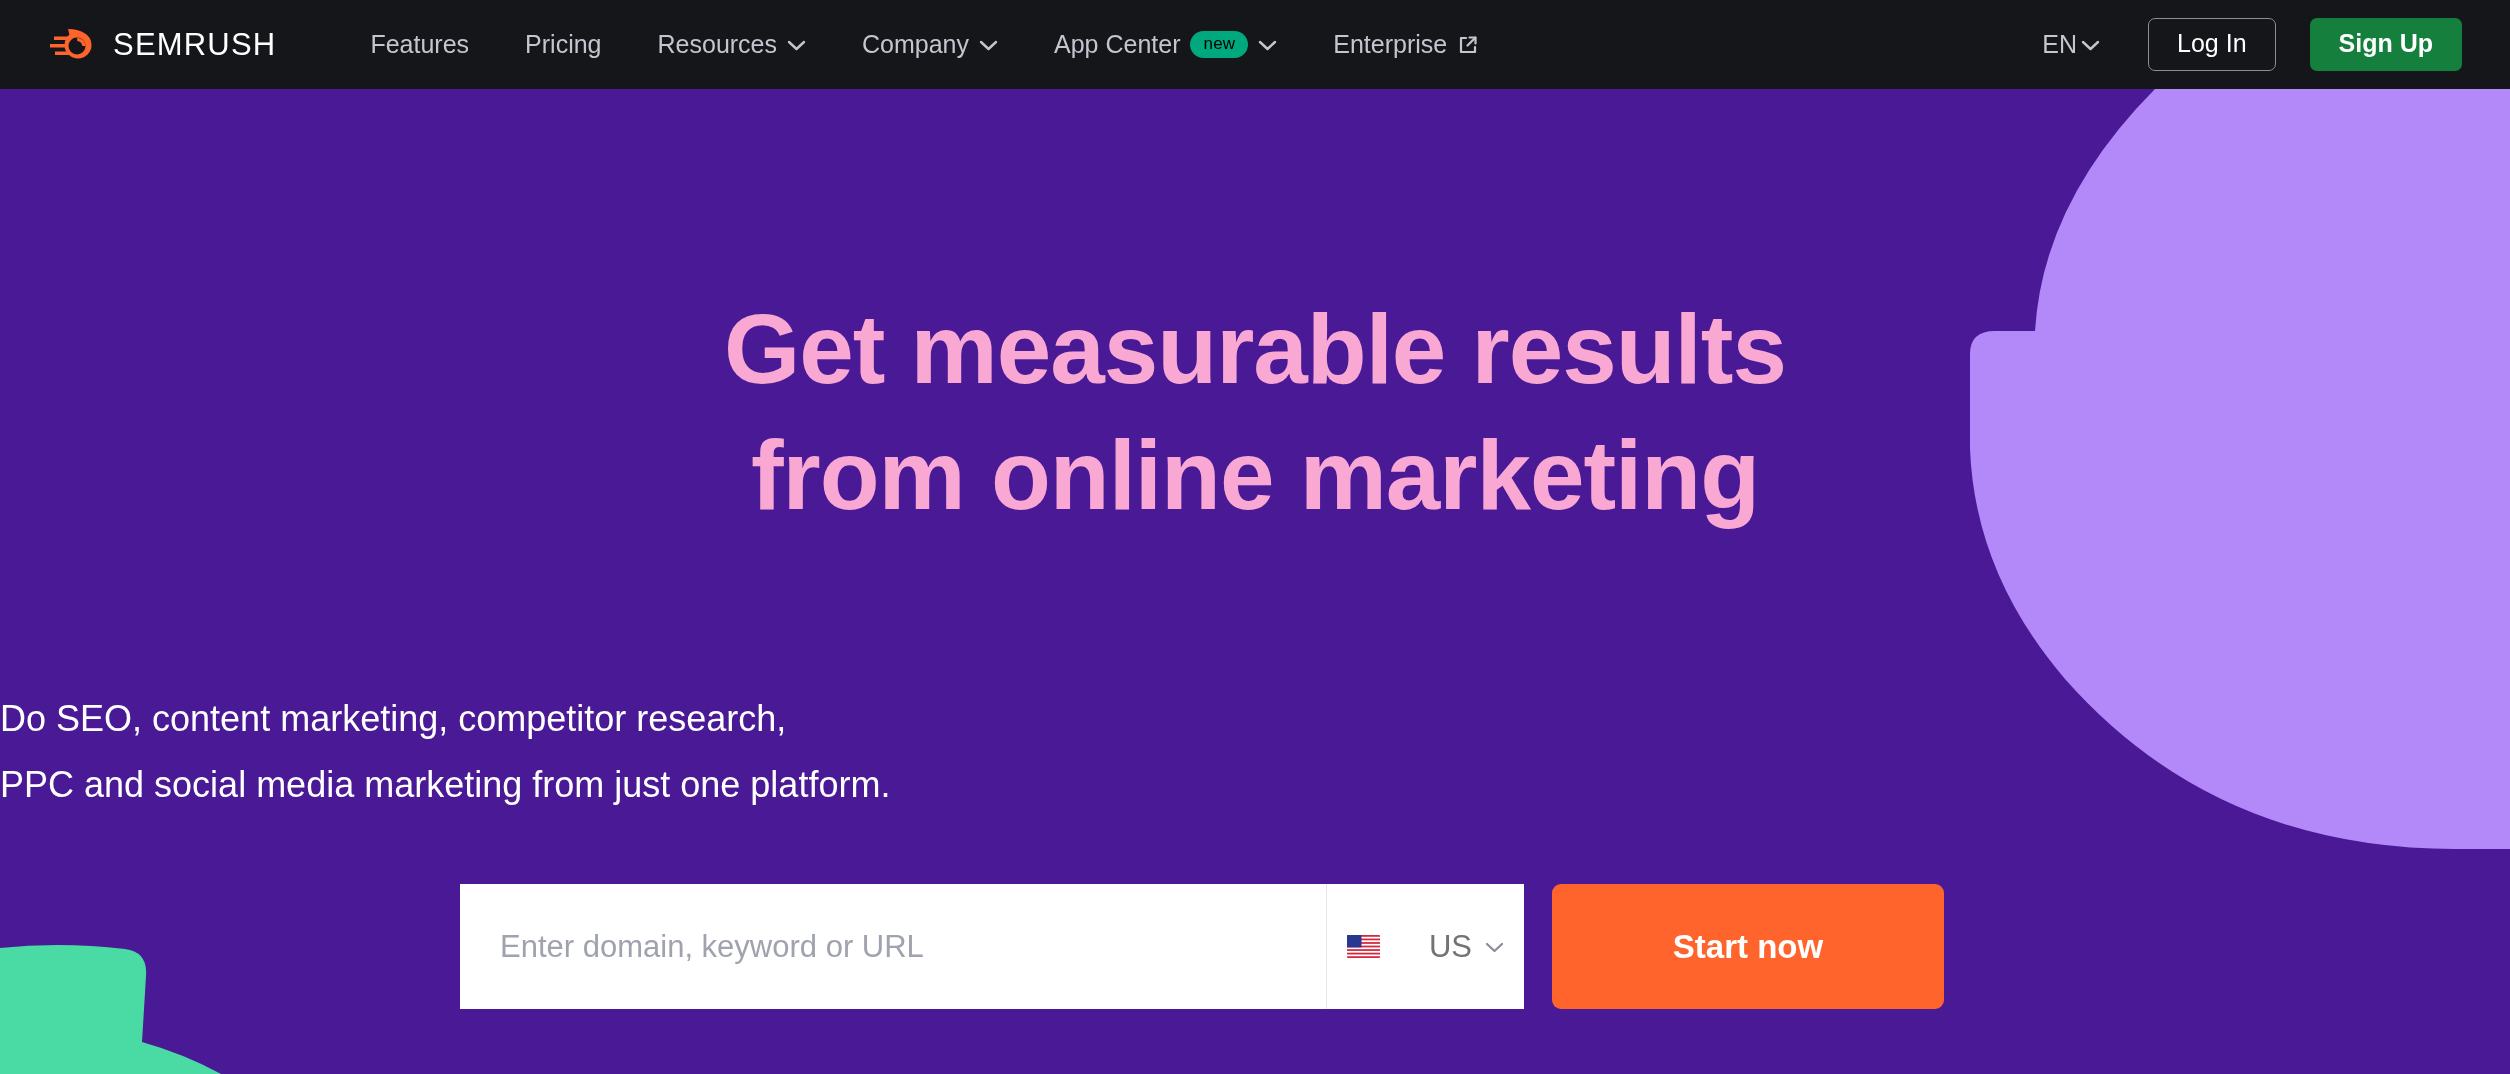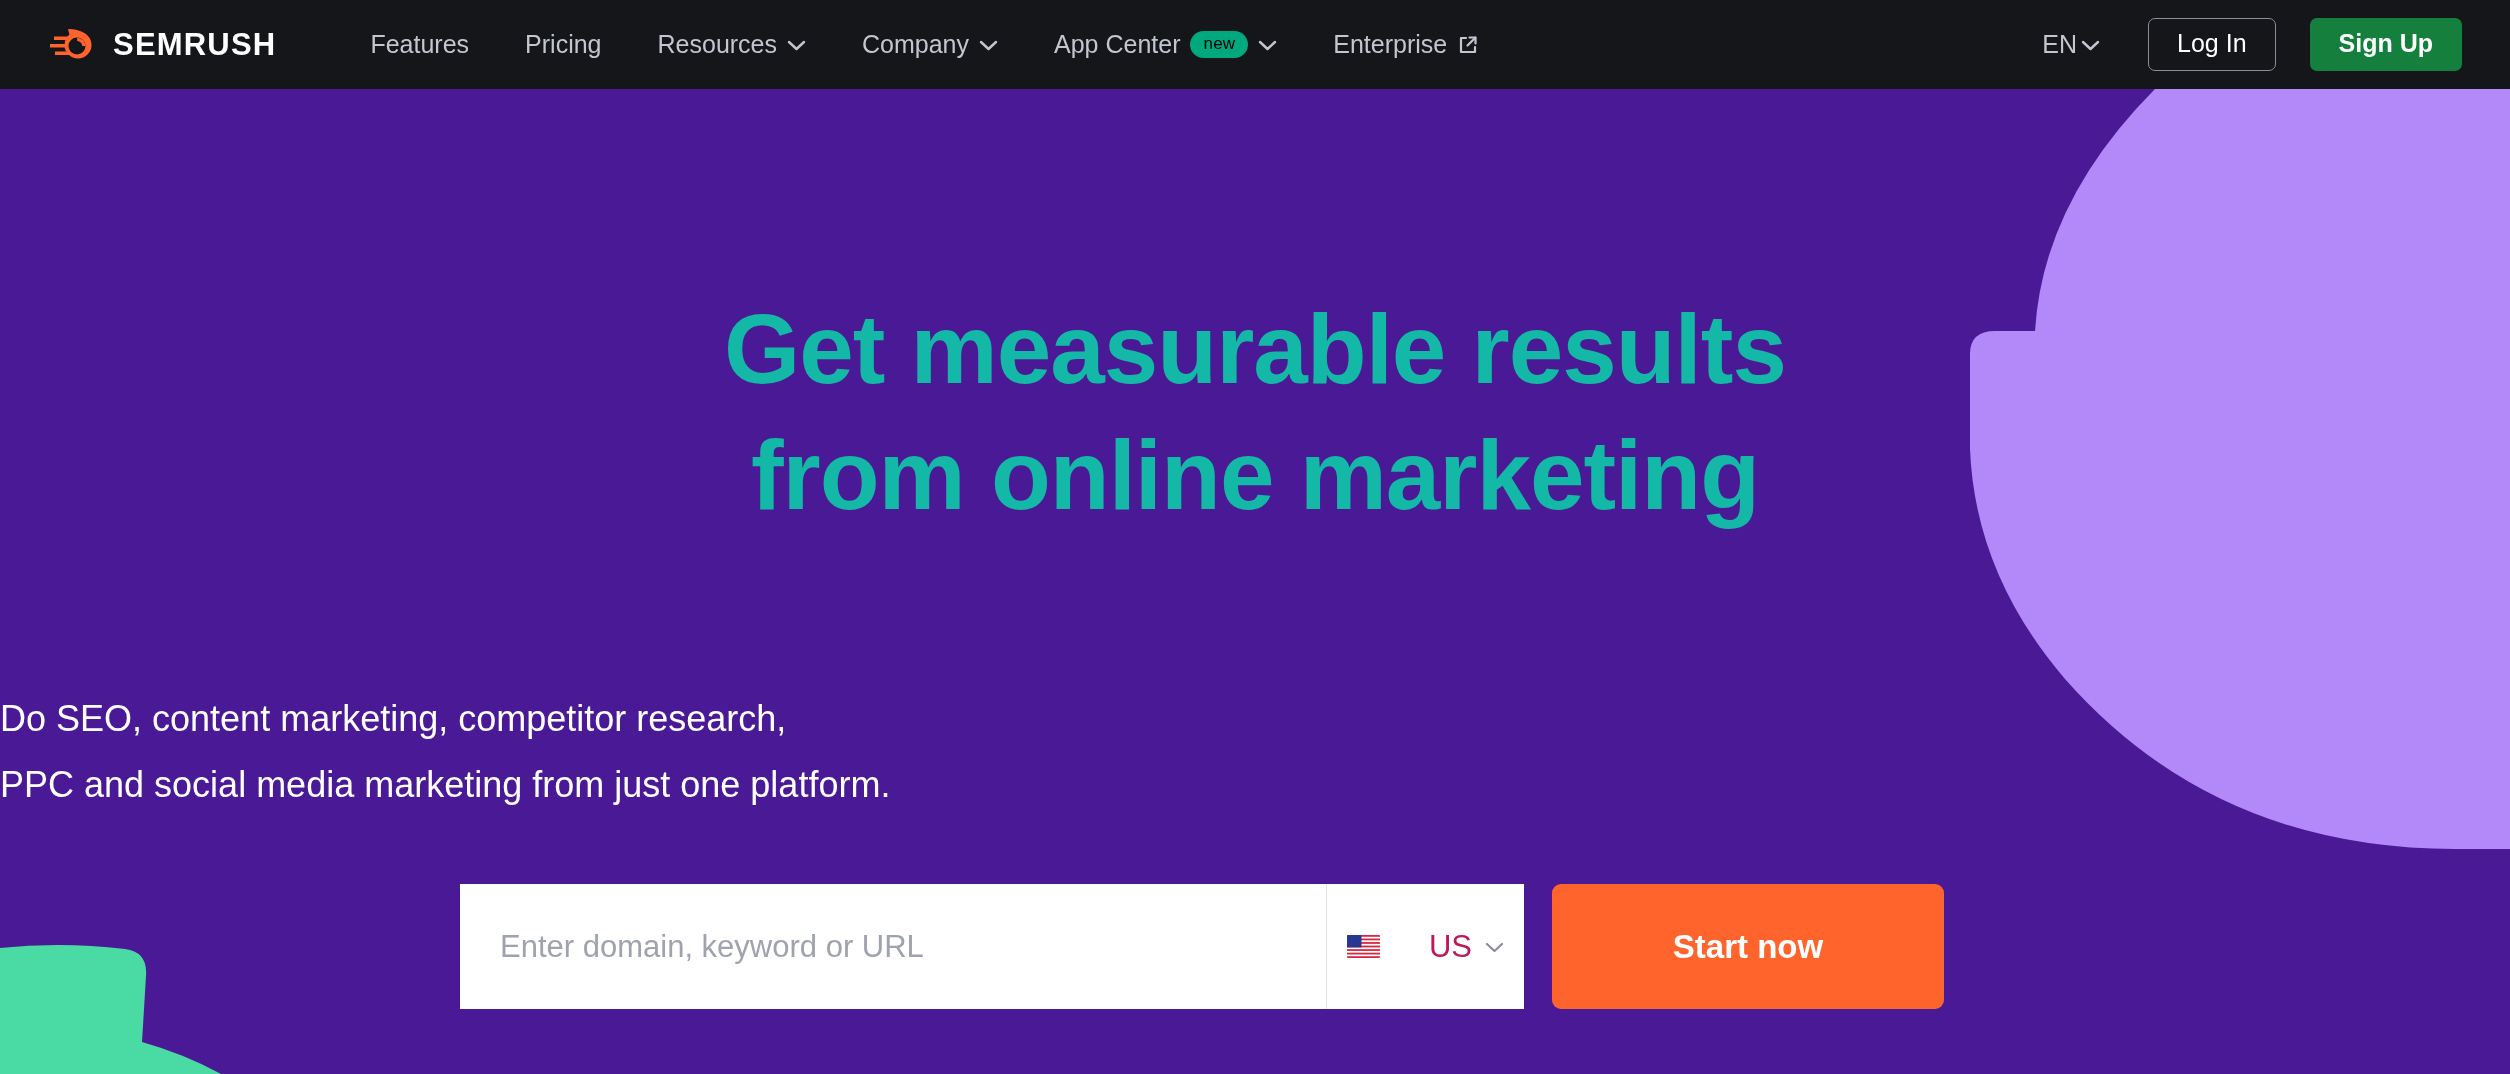--- a/index.html
+++ b/index.html
@@ -29,21 +29,21 @@
     display: flex;
     align-items: center;
     margin-left: 48px;
     gap: 13px;
     cursor: pointer;
   }
   .logo-mark { width: 52px; height: 52px; display: block; flex: 0 0 auto; }
   .logo-text {
     color: #FFFFFF;
     font-size: 31px;
-    font-weight: bold;
+    font-weight: normal;
     letter-spacing: 1.2px;
     line-height: 1;
   }
 
   .nav {
     display: flex;
     align-items: center;
     margin-left: 66px;
     gap: 0;
   }
@@ -151,21 +151,21 @@
     height: 985px;
     z-index: 5;
   }
 
   .headline {
     position: absolute;
     top: 197px;
     left: 0;
     width: 2510px;
     text-align: center;
-    color: #14b8a6;
+    color: #f9a8d4;
     font-size: 98px;
     font-weight: bold;
     line-height: 1.29;
     letter-spacing: -1px;
   }
   .headline span { display: block; }
 
   .subhead {
     position: absolute;
     top: 597px;
@@ -210,21 +210,21 @@
     width: 198px;
     border-left: 1.5px solid #E3E5EA;
     display: flex;
     align-items: center;
     justify-content: center;
     gap: 13px;
     cursor: pointer;
   }
   .flag-svg { width: 33px; height: 23px; display: block; border-radius: 1px; }
   .country-code {
-    color: #be185d;
+    color: #737373;
     font-size: 31px;
     font-weight: normal;
     margin-left: 36px;
   }
 
   .btn-start {
     margin-left: 28px;
     background: #FF642D;
     border: none;
     border-radius: 9px;

